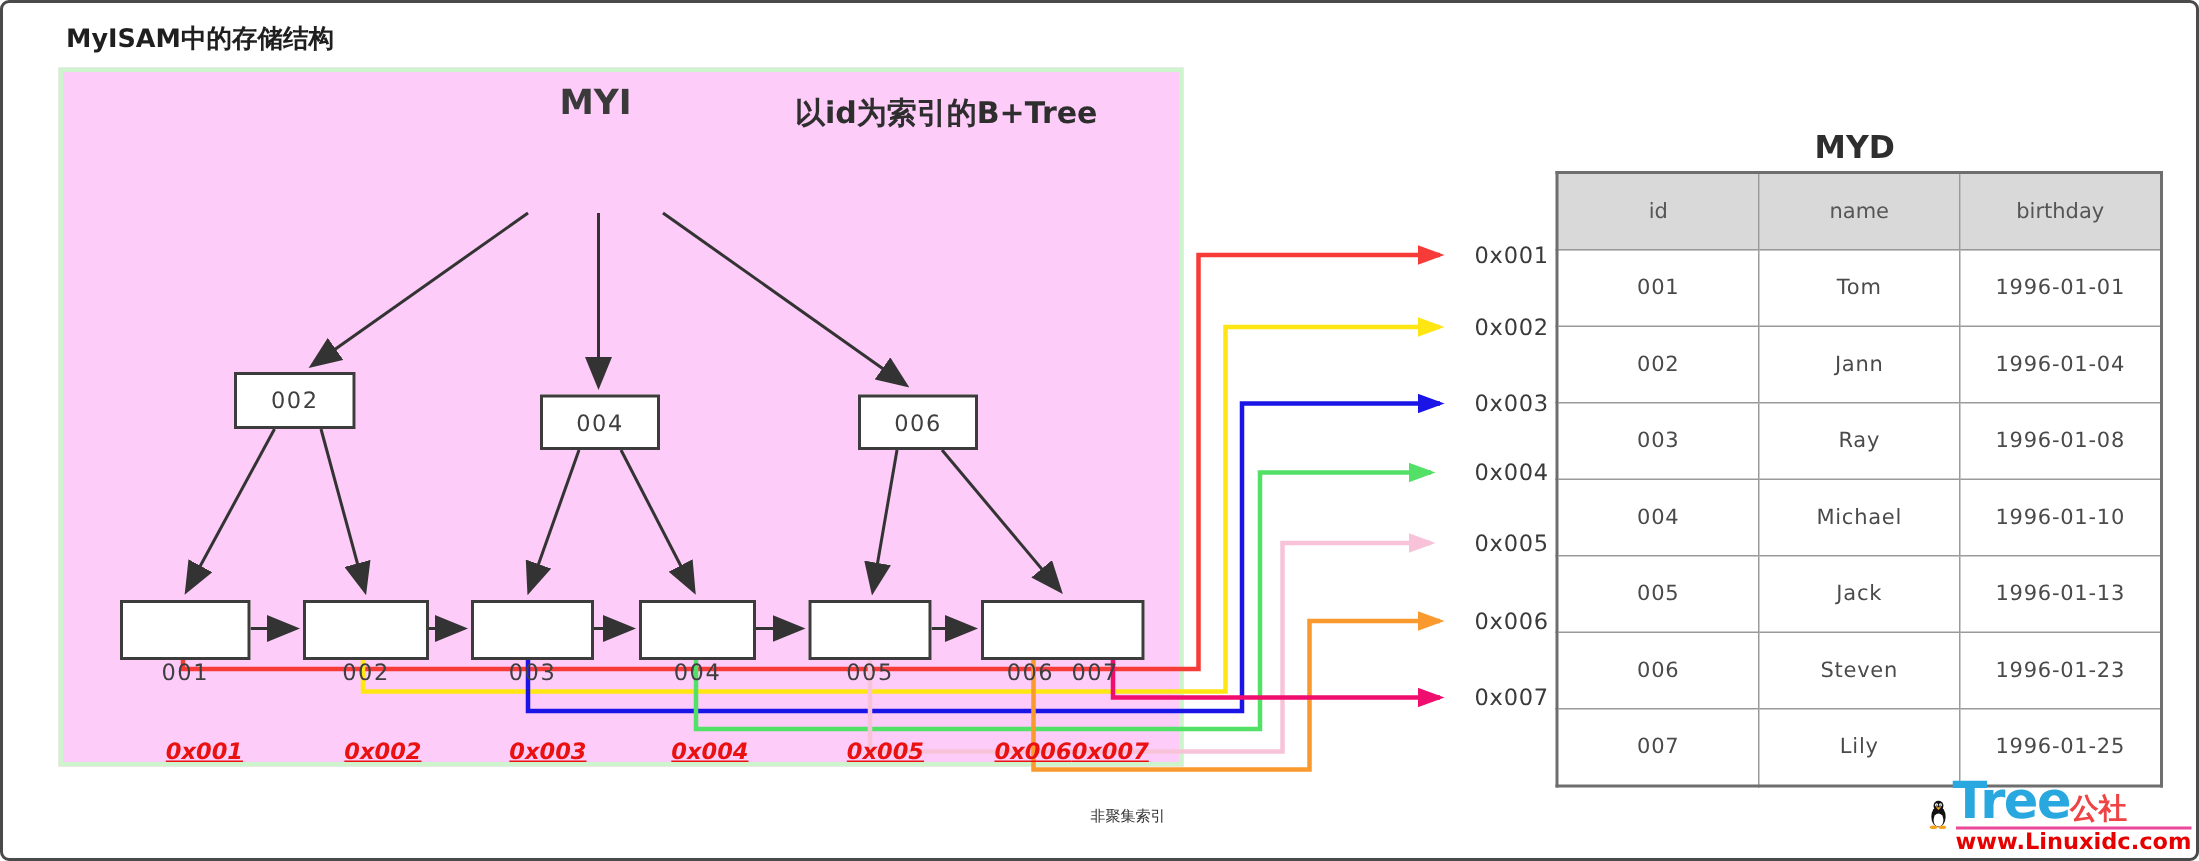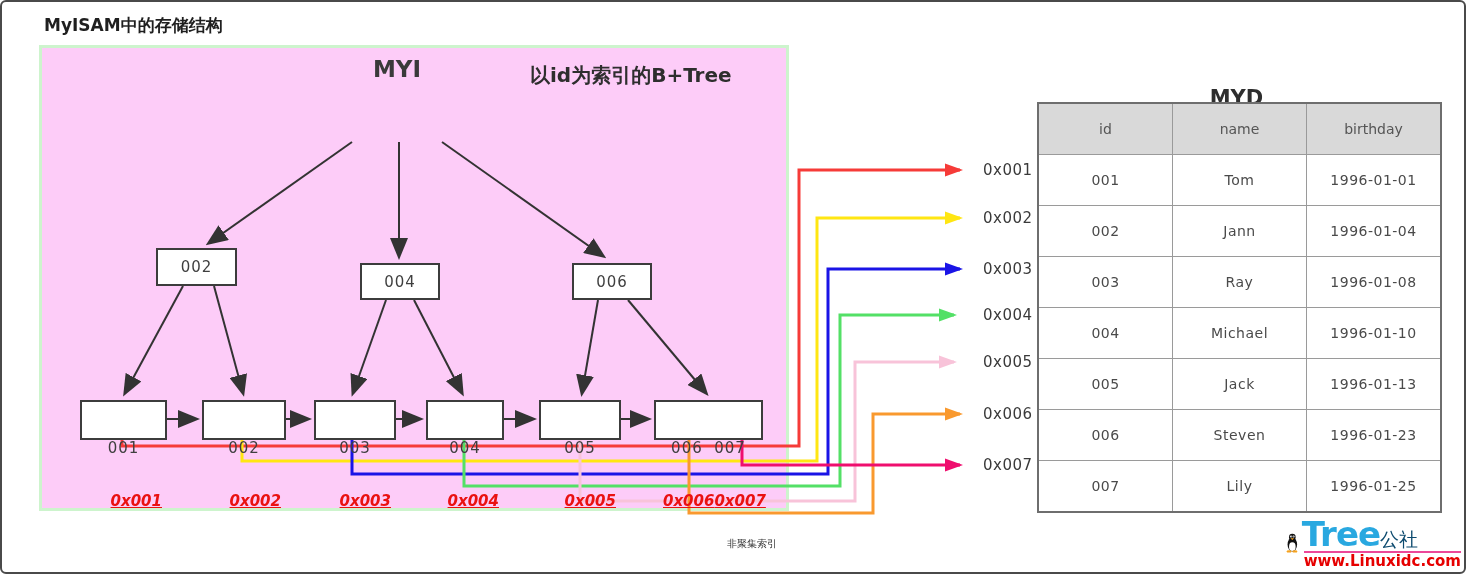--- a/index.html
+++ b/index.html
@@ -14,30 +14,30 @@
   .node{position:absolute;background:#fff;border:2px solid #3c3c3c;box-sizing:border-box;z-index:3;
         color:#3f3f3f;font-size:15px;letter-spacing:1px;white-space:pre;text-align:center;}
   .node.keys-only{display:flex;align-items:center;justify-content:center;}
   .leaf{display:block;}
   .leaf .leaf-keys{display:block;margin-top:1px;line-height:18px;}
   .leaf .leaf-ptrs{display:flex;justify-content:flex-end;padding:0 3px;line-height:16px;}
   .leaf.double .leaf-ptrs{justify-content:space-between;padding:0 7px;}
   .leaf .ptr{color:var(--leaf-ptr,#ea1111);font-weight:bold;font-style:italic;text-decoration:underline;font-size:15px;letter-spacing:0;}
   .ptr-label{position:absolute;left:981px;font-size:15px;color:#3a3a3a;letter-spacing:.5px;z-index:4;}
   #myd-heading{left:1035px;top:58px;width:399px;text-align:center;font-size:21px;font-weight:bold;color:#2e2e2e;margin-top:26px;}
-  #myd-table{left:1035px;top:100px;border-radius:17px;}
+  #myd-table{left:1035px;top:112px;border-radius:17px;}
   #myd-table table{border-collapse:collapse;border:2px solid #6e6e6e;}
   #myd-table th{width:131px;height:48px;background:var(--header-bg,#d9d9d9);border:1px solid #9a9a9a;
       font-weight:normal;font-size:14px;color:#555;}
   #myd-table td{width:131px;height:48px;border:1px solid #9a9a9a;text-align:center;font-size:14px;color:#4a4a4a;letter-spacing:.5px;}
   #footer-note{left:660px;top:535px;width:180px;text-align:center;font-size:10px;color:#333;z-index:5;}
   #logo{left:1283px;top:515px;width:176px;height:52px;z-index:6;}
   #logo .row{display:flex;align-items:flex-end;}
   #brand{color:#29a8e0;font-weight:bold;font-size:34px;line-height:34px;letter-spacing:-1px;}
-  #brand-suffix{color:#0c4a6e;font-weight:normal;font-size:19px;line-height:24px;}
+  #brand-suffix{color:#ef4444;font-weight:bold;font-size:19px;line-height:24px;}
   #site{color:#e60000;font-weight:bold;font-size:15px;line-height:16px;border-top:2px solid #ec4899;margin-left:2px;padding-top:0;}
   #tux{margin-right:2px;}
 </style>
 </head>
 <body>
 
 <div id="stage">
 
   <div class="abs" id="page-title">MyISAM中的存储结构</div>
 

